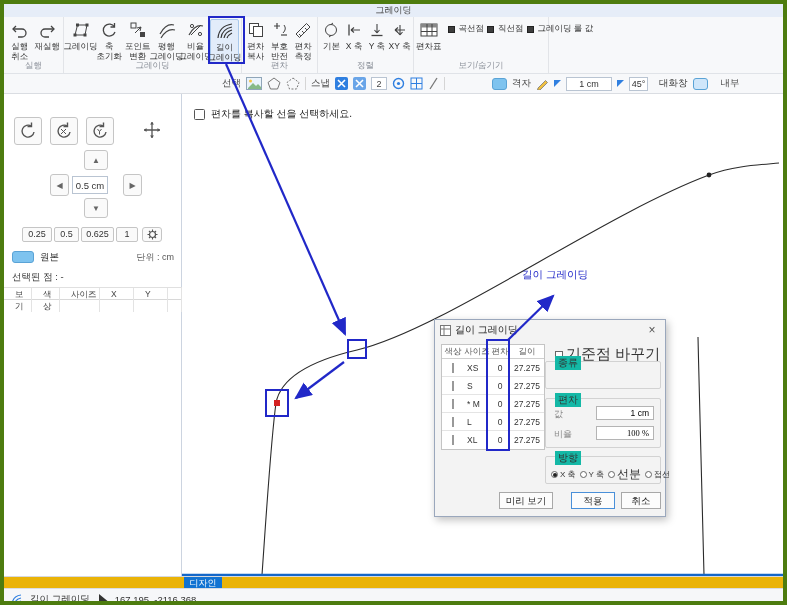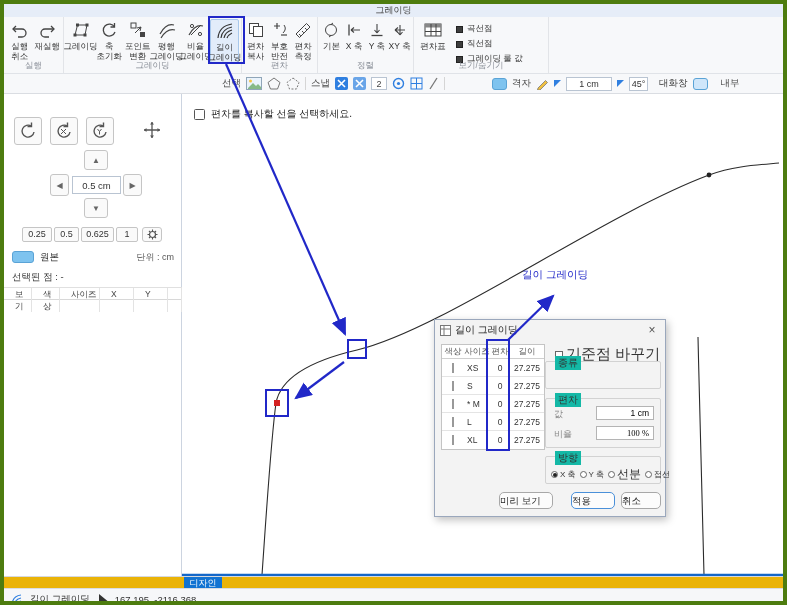--- a/index.html
+++ b/index.html
@@ -9,21 +9,21 @@
 
 .titlebar{position:absolute;left:0;top:0;width:100%;height:13px;background:#e6edf8;text-align:center;font-size:9px;line-height:13px;color:#444}
 
 .ribbon{position:absolute;left:0;top:13px;width:100%;height:57px;background:#f7f8fa;border-bottom:1px solid #e0e3e8;display:flex}
 .rgroup{position:relative;height:100%;border-right:1px solid #e2e4e8;padding:2px 2px 12px 2px;display:flex;align-items:flex-start}
 .rgroup-label{position:absolute;left:0;right:0;bottom:1px;text-align:center;font-size:8.5px;color:#8a8f98}
 .rbtn{width:29px;display:flex;flex-direction:column;align-items:center;padding-top:1px;font-size:8.5px;line-height:1.18;color:#333;text-align:center;white-space:nowrap;cursor:default}
 .rbtn .ric{width:20px;height:20px;display:flex;align-items:center;justify-content:center;margin-bottom:1px}
 .rbtn.active{background:#e2ecfa;border:1px solid #a8c8ec;border-radius:2px}
 .rbtn-sm{width:24px}
-.viewcol{display:flex;flex-direction:column;gap:3px;padding:4px 4px 0 6px}
+.viewcol{display:flex;flex-direction:row;gap:3px;padding:4px 4px 0 6px}
 .vrow{display:flex;align-items:center;gap:4px;font-size:8.5px;white-space:nowrap}
 .rchk{width:7px;height:7px;background:#3d3d3d;border:1px solid #222;flex:none}
 
 .toolbar2{position:absolute;left:0;top:70px;width:100%;height:20px;background:#f7f8fa;border-bottom:1px solid #dadde2;display:flex;align-items:center;gap:5px;padding-left:218px;font-size:9.5px;color:#444;white-space:nowrap}
 .vsep{width:1px;height:13px;background:#d5d5d5}
 .tinput{height:14px;border:1px solid #b9c4d2;background:#fff;font-size:9px;text-align:center;font-family:"Liberation Sans",sans-serif;color:#333}
 .numbox{width:16px;height:13px;border:1px solid #b9c4d2;background:#fff;text-align:center;font-size:9px;line-height:12px}
 .bluebox{width:13px;height:13px;background:#2f7fe0;border-radius:2px;display:flex;align-items:center;justify-content:center}
 .colorwell{width:15px;height:12px;background:#7ec3ef;border:1px solid #5aa3d6;border-radius:3px}
 
@@ -46,21 +46,21 @@
 .dtr span{text-align:center;font-size:8.5px;overflow:hidden}
 .dtr .szc{text-align:left;padding-left:3px}
 .dsw{width:9px;height:9px;margin:0 auto;border:1px solid #999}
 .sw0{background:#f0609e}.sw1{background:#8fd0c0}.sw2{background:#000}.sw3{background:#e03030}.sw4{background:#45c6f5}
 .grp{position:absolute;border:1px solid #d2d2d2;border-radius:2px}
 .grp-label{position:absolute;top:-6px;left:9px;background:#14b8a6;padding:0 3px;font-size:10px;color:#333}
 .rd{position:relative;display:inline-block;width:8px;height:8px;border:1px solid #666;border-radius:50%;background:#fff;flex:none}
 .rd.on::after{content:"";position:absolute;left:1px;top:1px;width:4px;height:4px;border-radius:50%;background:#222}
 .cb{display:inline-block;width:8px;height:8px;border:1px solid #666;background:#fff;flex:none}
 .radrow{display:flex;align-items:center;gap:3px;white-space:nowrap}
-.dlg-btn{position:absolute;height:17px;background:#fcfcfc;border:1px solid #a8a8a8;border-radius:5px;font-size:9.5px;line-height:15px;color:#222;cursor:default}
+.dlg-btn{position:absolute;height:17px;background:#fcfcfc;border:1px solid #a8a8a8;border-radius:0;font-size:9.5px;text-align:center;line-height:15px;color:#222;cursor:default}
 .dinput{position:absolute;height:14px;border:1px solid #b4b4b4;background:#fff;font-size:8.5px;text-align:right;padding-right:4px;font-family:"Liberation Sans",sans-serif}
 
 .tabstrip{position:absolute;left:0;top:572px;width:100%;height:12px;background:#eab308;border-top:1px solid #d6d9de}
 .tab{position:absolute;left:180px;top:0;width:38px;height:12px;background:#1273d2;color:#fff;font-size:9px;text-align:center;line-height:12px}
 .statusbar{position:absolute;left:0;top:584px;width:100%;height:21px;background:#f6f7f9;border-top:1px solid #dadde2;display:flex;align-items:center;gap:7px;padding-left:6px;font-size:9.5px;color:#333}
 
 .overlay{position:absolute;left:0;top:0;z-index:60;pointer-events:none}
 .ann{fill:none;stroke:#2128c8;stroke-width:2}
 .annl{stroke:#2128c8;stroke-width:2.2}
 </style>
@@ -370,21 +370,21 @@
     </div>
     <span style="position:absolute;left:138px;top:26px">
         <svg width="20" height="20">
           <path d="M10 2 v16 M2 10 h16" stroke="#555" stroke-width="1.3"></path>
           <path d="M10 2 l-2 2.5 h4 Z M10 18 l-2 -2.5 h4 Z M2 10 l2.5 -2 v4 Z M18 10 l-2.5 -2 v4 Z" fill="#555"></path>
         </svg>
       </span>
 
     <div class="pbtn" style="left:80px;top:56px;width:24px;height:20px;font-size:8px">▲</div>
     <div class="pbtn" style="left:46px;top:80px;width:19px;height:22px;font-size:8px">◀</div>
-    <input class="tinput" style="position: absolute; left: 68px; top: 82px; width: 49px; height: 18px; font-size: 9.5px;" readonly="" value="0.5 cm">
+    <input class="tinput" style="position: absolute; left: 68px; top: 82px; width: 36px; height: 18px; font-size: 9.5px;" readonly="" value="0.5 cm">
     <div class="pbtn" style="left:119px;top:80px;width:19px;height:22px;font-size:8px">▶</div>
     <div class="pbtn" style="left:80px;top:104px;width:24px;height:20px;font-size:8px">▼</div>
 
     <div class="preset" style="left:18px;top:133px;width:30px">0.25</div>
     <div class="preset" style="left:50px;top:133px;width:25px">0.5</div>
     <div class="preset" style="left:77px;top:133px;width:33px">0.625</div>
     <div class="preset" style="left:112px;top:133px;width:22px">1</div>
     <div class="pbtn" style="left:138px;top:133px;width:20px;height:15px">
       <svg width="11" height="11">
           <circle cx="5.5" cy="5.5" r="3" fill="none" stroke="#555" stroke-width="1.2"></circle>

